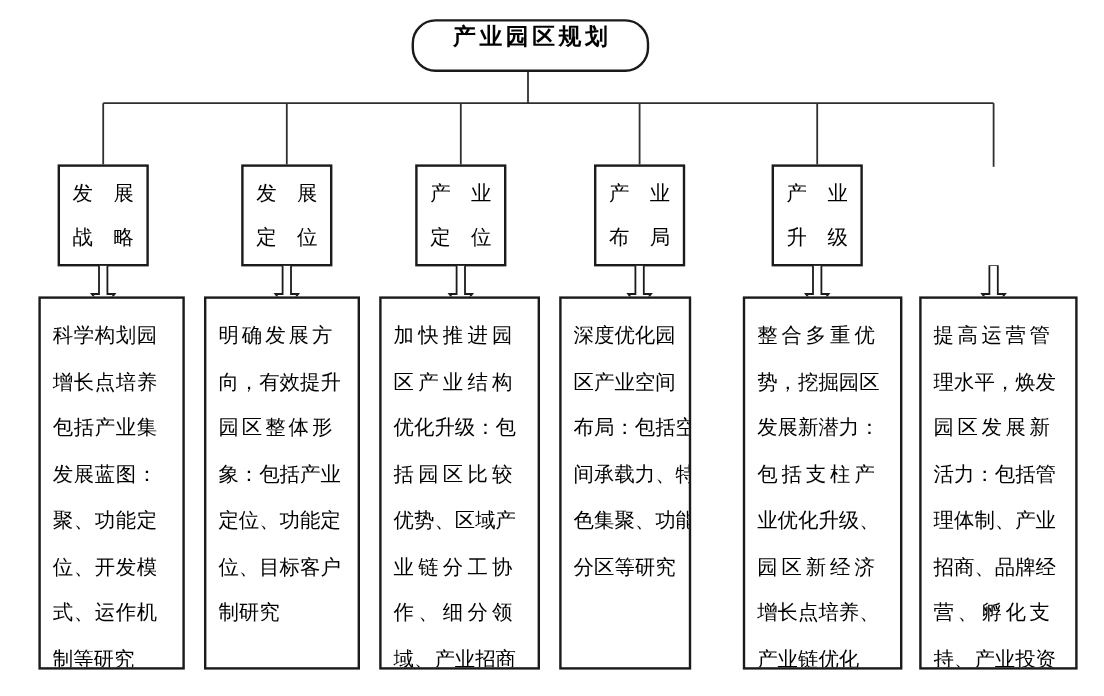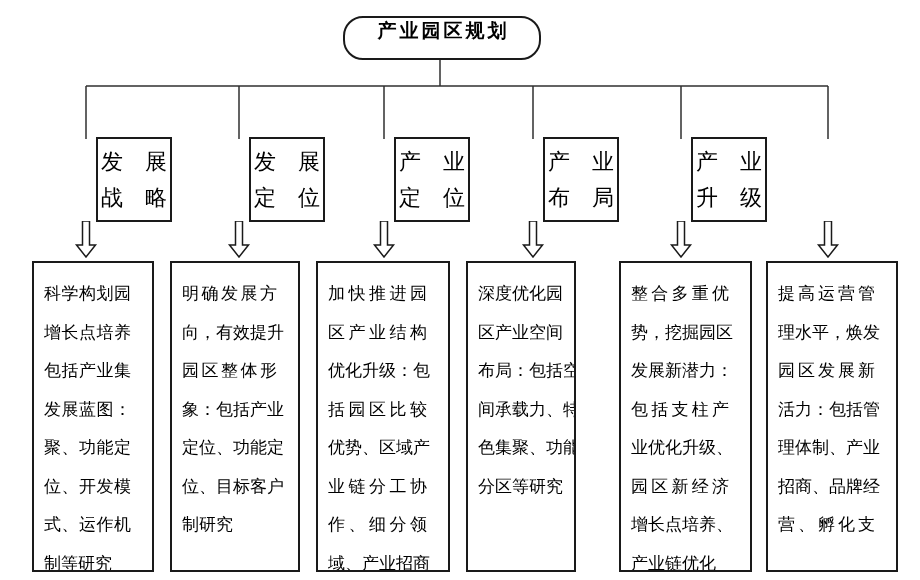--- a/index.html
+++ b/index.html
@@ -12,25 +12,25 @@
     position:absolute;left:343px;top:16px;width:194px;height:40px;
     border:2px solid #1a1a1a;border-radius:20px;background:#ffffff;
     display:flex;align-items:flex-start;justify-content:center;
     font-family:"Liberation Sans","DejaVu Sans",sans-serif;
     font-weight:bold;font-size:19px;letter-spacing:3px;text-indent:3px;
   }
   .cat{
     position:absolute;top:137px;width:76px;height:85px;box-sizing:border-box;
     border:2px solid #1a1a1a;background:#ffffff;
     display:flex;flex-direction:column;align-items:center;justify-content:center;
-    font-size:22px;line-height:36px;text-align:center;margin-left:48px;
+    font-size:17px;line-height:36px;text-align:center;
   }
   .arrow{position:absolute;top:221px;}
   .desc{
-    position:absolute;top:261px;height:311px;box-sizing:border-box;
+    position:absolute;top:247px;height:311px;box-sizing:border-box;
     border:2px solid #1a1a1a;background:#ffffff;overflow:hidden;
     font-size:17px;line-height:38.5px;padding:12px 21px 0 10px;
   }
   .dline{text-align:justify;text-align-last:justify;white-space:nowrap;}
   .dlast{text-align-last:left;}
 </style>
 </head>
 <body>
 
 <div id="stage">
@@ -150,15 +150,16 @@
   </div>
 
   <div class="desc" style="left:766px;width:132px">
     <div class="dline">提高运营管</div>
     <div class="dline">理水平，焕发</div>
     <div class="dline">园区发展新</div>
     <div class="dline">活力：包括管</div>
     <div class="dline">理体制、产业</div>
     <div class="dline">招商、品牌经</div>
     <div class="dline">营、孵化支</div>
+    <div class="dline dlast">持、产业投资</div>
   </div>
 
 </div>
 
 </body></html>

